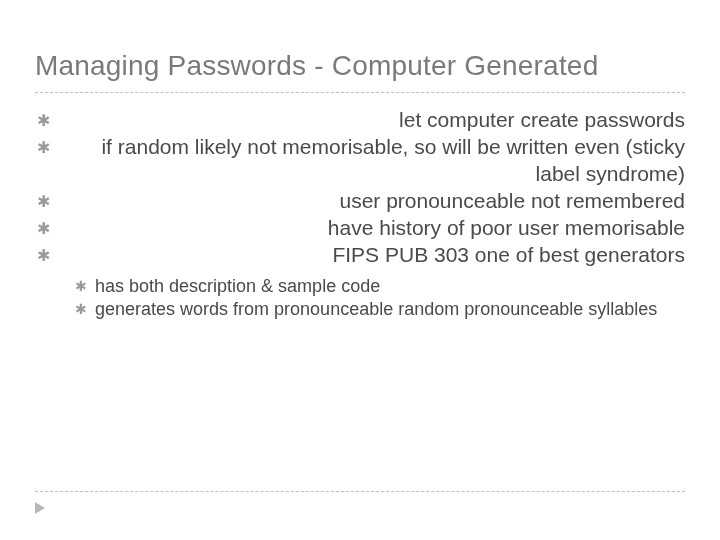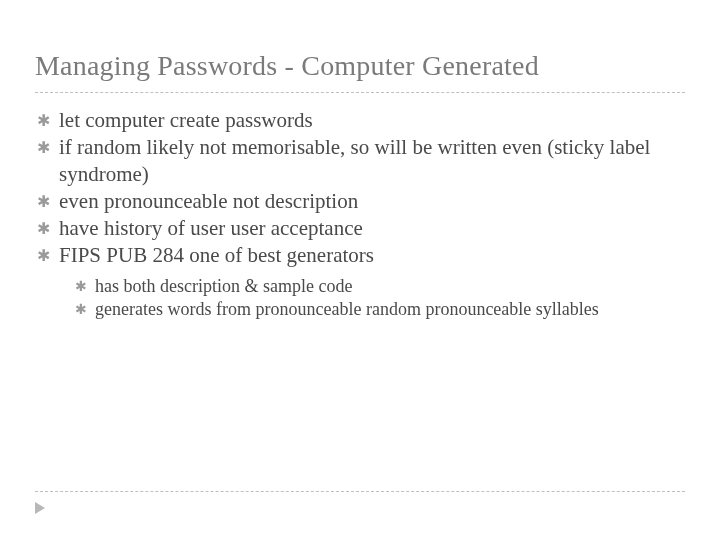--- a/index.html
+++ b/index.html
@@ -8,21 +8,20 @@
     background: #ffffff;
     font-family: Arial, Helvetica, sans-serif;
     color: #535353;
     position: relative;
   }
   .slide {
     width: 720px;
     height: 540px;
     padding: 50px 35px 30px 35px;
     position: relative;
-    font-family: Liberation Serif, serif;
   }
   .title {
     font-size: 28px;
     font-weight: 400;
     color: #7a7a7a;
     margin-bottom: 10px;
     letter-spacing: 0.2px;
   }
   .hr-dash {
     border: none;
@@ -41,21 +40,21 @@
     color: #4a4a4a;
     margin-bottom: 1px;
   }
   .bullets > li .glyph {
     flex: 0 0 auto;
     width: 22px;
     font-size: 16px;
     color: #9a9a9a;
     padding-top: 4px;
   }
-  .bullets > li .txt { flex: 1 1 auto; }
+  .bullets > li .txt { flex: 1 1 auto; text-align: right; }
   .sub {
     list-style: none;
     padding-left: 40px;
     margin-top: 6px;
   }
   .sub > li {
     display: flex;
     align-items: flex-start;
     font-size: 18px;
     line-height: 1.25;
@@ -99,29 +98,29 @@
     <li>
       <span class="glyph">✱</span>
       <span class="txt">let computer create passwords</span>
     </li>
     <li>
       <span class="glyph">✱</span>
       <span class="txt">if random likely not memorisable, so will be written even (sticky label syndrome)</span>
     </li>
     <li>
       <span class="glyph">✱</span>
-      <span class="txt">even pronounceable not description</span>
+      <span class="txt">user pronounceable not remembered</span>
     </li>
     <li>
       <span class="glyph">✱</span>
-      <span class="txt">have history of user user acceptance</span>
+      <span class="txt">have history of poor user memorisable</span>
     </li>
     <li>
       <span class="glyph">✱</span>
-      <span class="txt">FIPS PUB 284 one of best generators</span>
+      <span class="txt">FIPS PUB 303 one of best generators</span>
     </li>
   </ul>
 
   <ul class="sub">
     <li>
       <span class="glyph">✱</span>
       <span class="txt">has both description &amp; sample code</span>
     </li>
     <li>
       <span class="glyph">✱</span>

